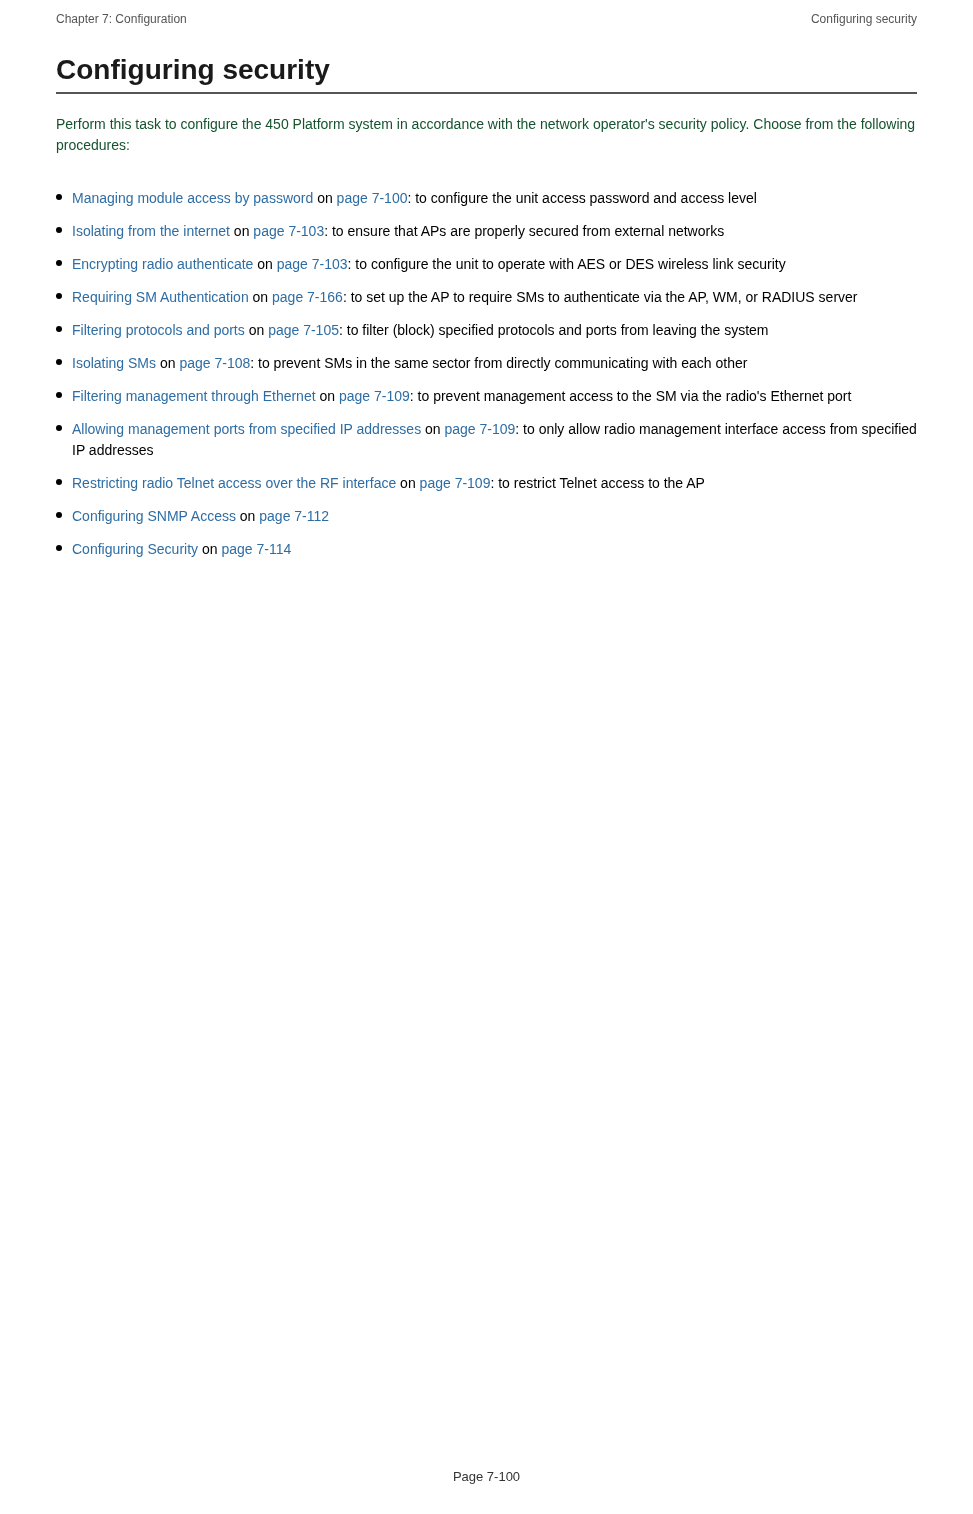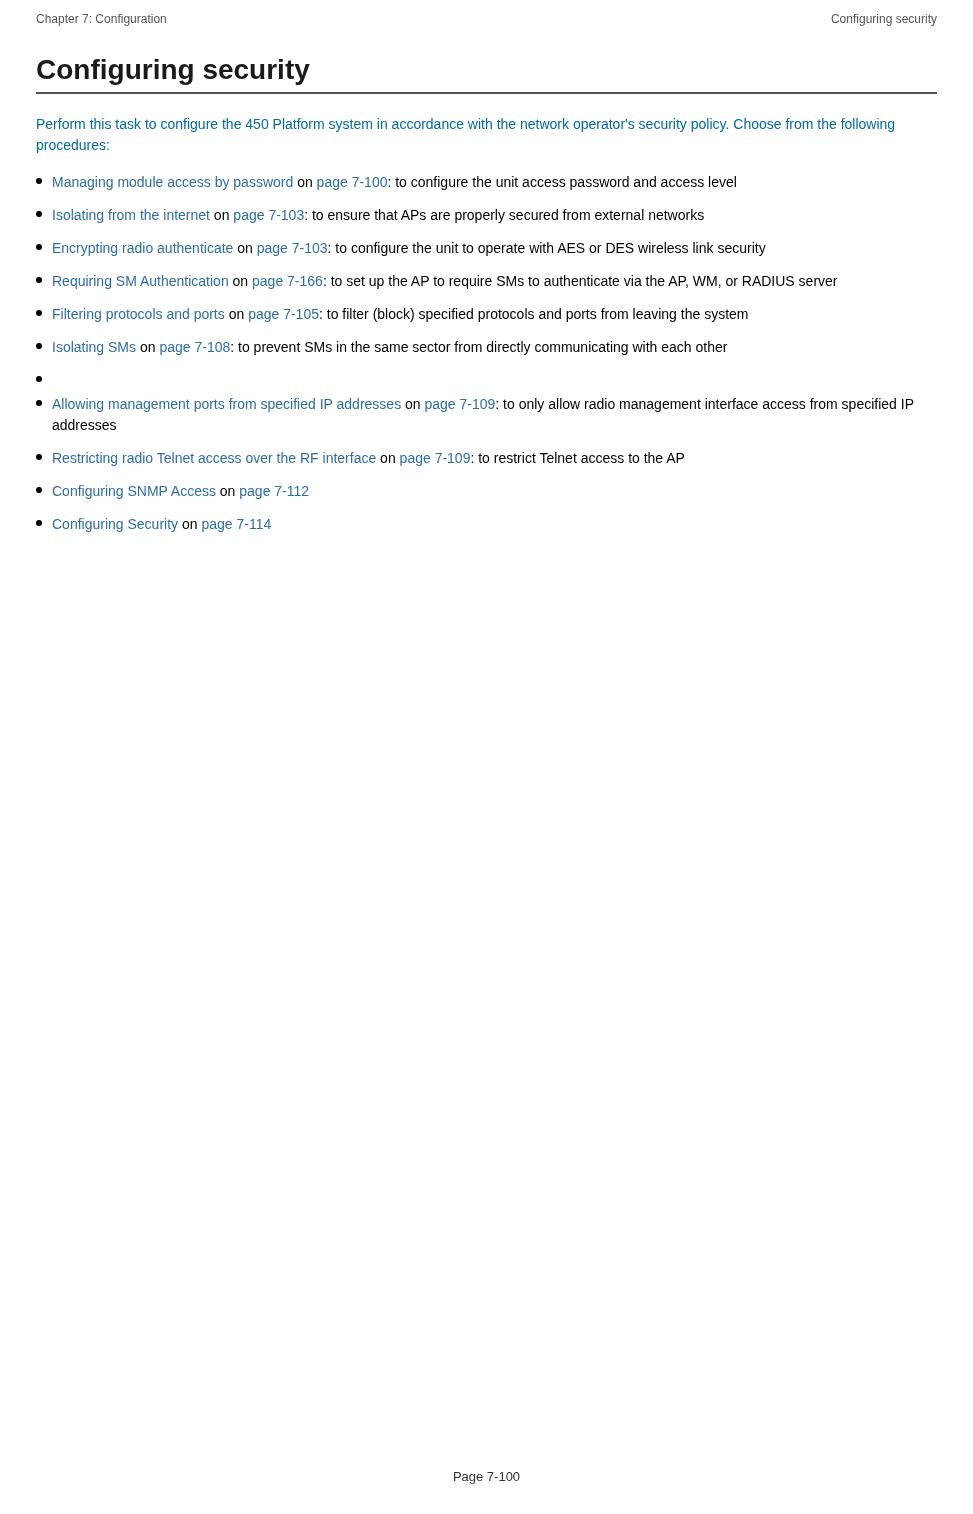--- a/index.html
+++ b/index.html
@@ -14,21 +14,21 @@
       color: #000;
       background: #fff;
       width: 973px;
       min-height: 1514px;
       position: relative;
     }
 
     .page-container {
       width: 973px;
       min-height: 1514px;
-      padding: 0 36px;
+      padding: 0 56px;
       position: relative;
     }
 
     .header {
       display: flex;
       justify-content: space-between;
       padding: 12px 0 8px 0;
       font-size: 12px;
       color: #555;
     }
@@ -57,23 +57,23 @@
 
     .title-underline {
       height: 2px;
       background: #555;
       margin-top: 6px;
       margin-bottom: 20px;
     }
 
     .intro-text {
       font-size: 14px;
-      color: #0369a1;
+      color: #14532d;
       line-height: 1.5;
-      margin-bottom: 16px;
+      margin-bottom: 32px;
     }
 
     .bullet-list {
       list-style: none;
       padding: 0;
       margin: 0;
     }
 
     .bullet-list li {
       display: flex;
@@ -145,20 +145,21 @@
       <li>
         <span class="bullet-dot"></span>
         <span><a class="link-text" href="#">Filtering protocols and ports</a> on <a class="link-text" href="#">page 7-105</a>: to filter (block) specified protocols and ports from leaving the system</span>
       </li>
       <li>
         <span class="bullet-dot"></span>
         <span><a class="link-text" href="#">Isolating SMs</a> on <a class="link-text" href="#">page 7-108</a>: to prevent SMs in the same sector from directly communicating with each other</span>
       </li>
       <li>
         <span class="bullet-dot"></span>
+        <span><a class="link-text" href="#">Filtering management through Ethernet</a> on <a class="link-text" href="#">page 7-109</a>: to prevent management access to the SM via the radio's Ethernet port</span>
       </li>
       <li>
         <span class="bullet-dot"></span>
         <span><a class="link-text" href="#">Allowing management ports from specified IP addresses</a> on <a class="link-text" href="#">page 7-109</a>: to only allow radio management interface access from specified IP addresses</span>
       </li>
       <li>
         <span class="bullet-dot"></span>
         <span><a class="link-text" href="#">Restricting radio Telnet access over the RF interface</a> on <a class="link-text" href="#">page 7-109</a>: to restrict Telnet access to the AP</span>
       </li>
       <li>

